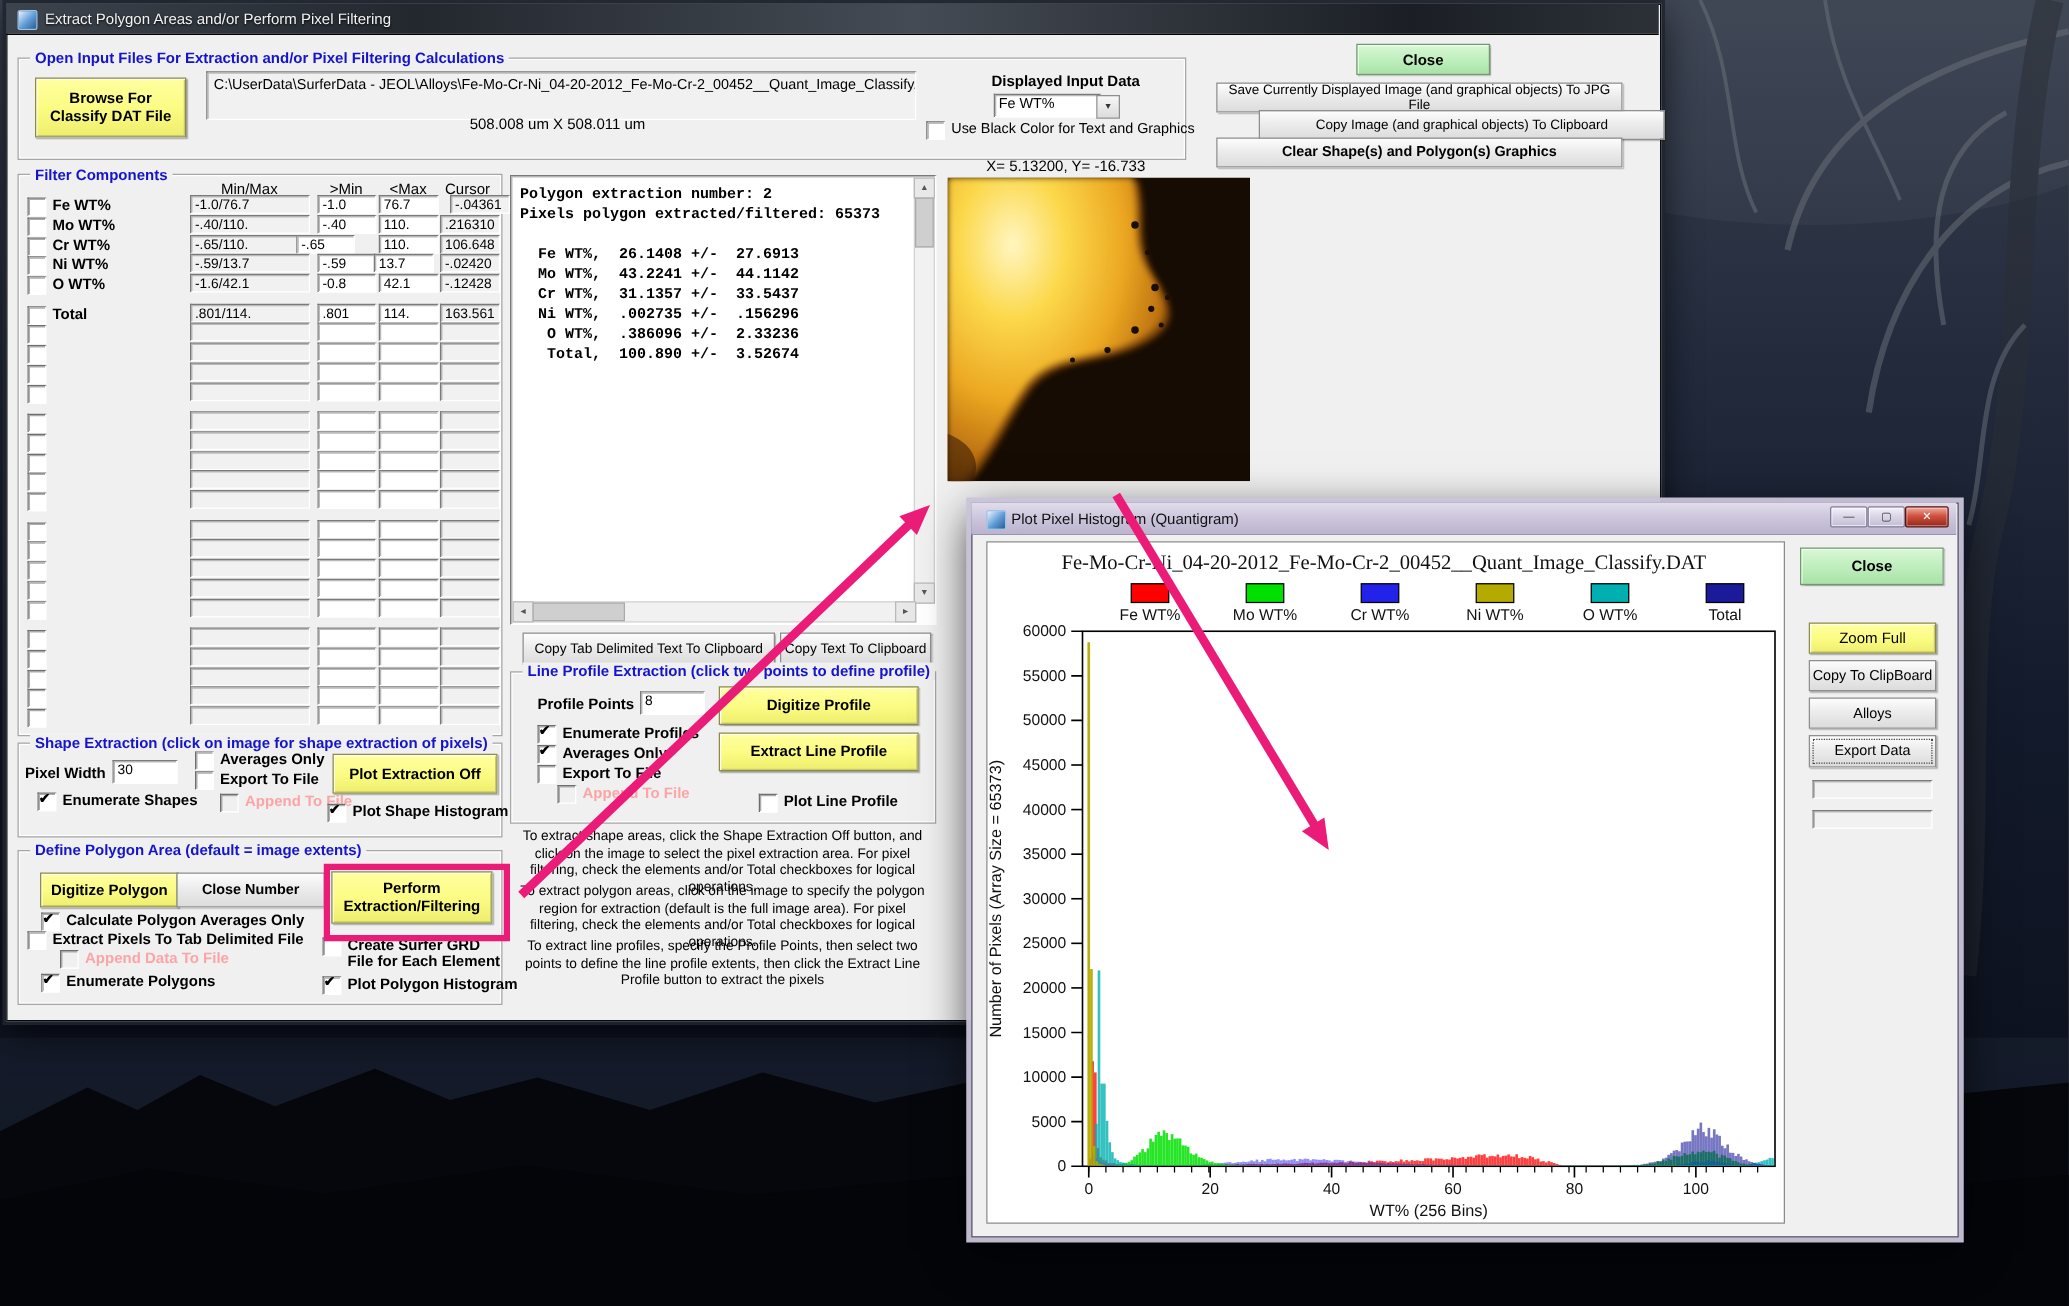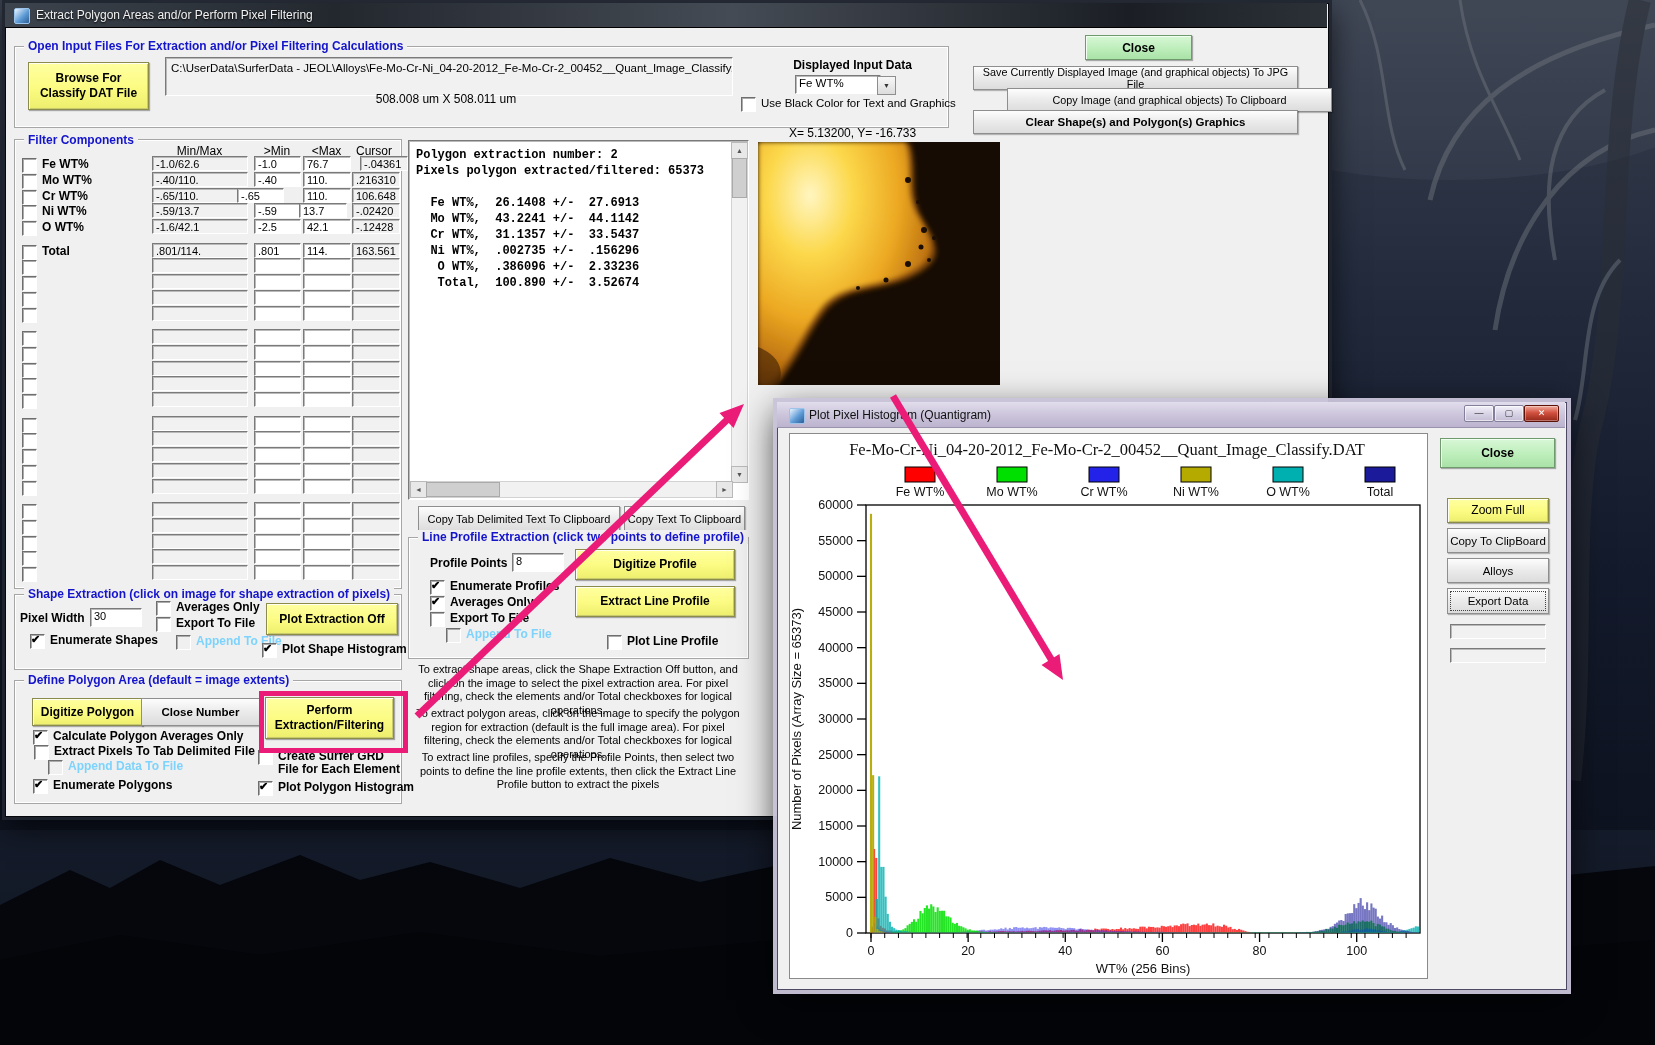--- a/index.html
+++ b/index.html
@@ -53,21 +53,21 @@
         background:linear-gradient(#d8f7d6,#bdeebb 55%,#a9e2a7);border:1px solid #6f9a6e;color:#000;
         font:bold 12px "Liberation Sans",sans-serif;z-index:21;
         box-shadow:inset 1px 1px 0 #f0fff0,1px 1px 1px rgba(0,0,0,.3);}
   .focus{outline:1px dotted #444;outline-offset:-4px;}
   .cb{position:absolute;display:flex;align-items:flex-start;gap:5px;z-index:11;
       font:bold 12px/13px "Liberation Sans",sans-serif;color:#000;}
   .cb .bx{flex:none;width:13px;height:13px;background:#fff;border:1px solid;border-color:#6e6e6e #fff #fff #6e6e6e;
       box-shadow:inset 1px 1px 0 #ababab;position:relative;}
   .cb.checked .bx::after{content:"✔";position:absolute;left:0px;top:-2px;font-size:11px;color:#000;}
   .cb.disabled .bx{background:#f0f0f0;}
-  .cb.disabled .lb{color:#7dd3fc;}
+  .cb.disabled .lb{color:#fca5a5;}
   .cb.n{font-weight:normal;font-size:11.5px;}
   .cb .lb{margin-top:0px;}
   .flab{position:absolute;font:bold 12px/13px "Liberation Sans",sans-serif;z-index:11;white-space:nowrap;}
   .hdr{position:absolute;font:12px/13px "Liberation Sans",sans-serif;text-align:center;z-index:11;}
   .tframe{position:absolute;left:408px;top:140px;width:339px;height:358px;background:#fff;
       border:1px solid;border-color:#7a7a7a #fff #fff #7a7a7a;box-shadow:inset 1px 1px 0 #b9b9b9;z-index:11;}
   .mono{position:absolute;left:416px;top:147px;margin:0;font:bold 12px/16px "Liberation Mono",monospace;
       color:#000;z-index:12;}
   .sb{position:absolute;background:#f1f1f1;border:1px solid #d2d2d2;z-index:12;}
   .sb-arrow{position:absolute;display:flex;align-items:center;justify-content:center;background:#e8e8e8;
@@ -137,21 +137,21 @@
 <div class="glab" style="left:24px;top:133px">Filter Components</div>
 <div class="hdr" style="left:152px;top:145px;width:95px">Min/Max</div>
 <div class="hdr" style="left:254px;top:145px;width:46px">&gt;Min</div>
 <div class="hdr" style="left:303px;top:145px;width:47px">&lt;Max</div>
 <div class="hdr" style="left:350px;top:145px;width:48px">Cursor</div>
 <div id="filter-rows">
     <div class="cb" style="left:22px;top:158px">
       <span class="bx"></span>
     </div>
     <div class="flab" style="left:42px;top:158px">Fe WT%</div>
-    <div class="sunk" style="left:152px;top:156px;width:88px;height:11px">-1.0/62.6</div>
+    <div class="sunk" style="left:152px;top:156px;width:88px;height:11px">-1.0/76.7</div>
     <div class="edit" style="left:254px;top:156px;width:39px;height:11px">-1.0</div>
     <div class="edit" style="left:303px;top:156px;width:40px;height:11px">76.7</div>
     <div class="sunk" style="left:360px;top:156px;width:40px;height:11px">-.04361</div>
     <div class="cb" style="left:22px;top:173.8px">
       <span class="bx"></span>
     </div>
     <div class="flab" style="left:42px;top:173.8px">Mo WT%</div>
     <div class="sunk" style="left:152px;top:171.8px;width:88px;height:11px">-.40/110.</div>
     <div class="edit" style="left:254px;top:171.8px;width:39px;height:11px">-.40</div>
     <div class="edit" style="left:303px;top:171.8px;width:40px;height:11px">110.</div>
@@ -170,21 +170,21 @@
     <div class="flab" style="left:42px;top:205.4px">Ni WT%</div>
     <div class="sunk" style="left:152px;top:203.4px;width:88px;height:11px">-.59/13.7</div>
     <div class="edit" style="left:254px;top:203.4px;width:39px;height:11px">-.59</div>
     <div class="edit" style="left:299px;top:203.4px;width:40px;height:11px">13.7</div>
     <div class="sunk" style="left:352px;top:203.4px;width:40px;height:11px">-.02420</div>
     <div class="cb" style="left:22px;top:221.2px">
       <span class="bx"></span>
     </div>
     <div class="flab" style="left:42px;top:221.2px">O WT%</div>
     <div class="sunk" style="left:152px;top:219.2px;width:88px;height:11px">-1.6/42.1</div>
-    <div class="edit" style="left:254px;top:219.2px;width:39px;height:11px">-2.5</div>
+    <div class="edit" style="left:254px;top:219.2px;width:39px;height:11px">-0.8</div>
     <div class="edit" style="left:303px;top:219.2px;width:40px;height:11px">42.1</div>
     <div class="sunk" style="left:352px;top:219.2px;width:40px;height:11px">-.12428</div>
     <div class="cb" style="left:22px;top:244.5px">
       <span class="bx"></span>
     </div>
     <div class="flab" style="left:42px;top:244.5px">Total</div>
     <div class="sunk" style="left:152px;top:242.5px;width:88px;height:11px">.801/114.</div>
     <div class="edit" style="left:254px;top:242.5px;width:39px;height:11px">.801</div>
     <div class="edit" style="left:303px;top:242.5px;width:40px;height:11px">114.</div>
     <div class="sunk" style="left:352px;top:242.5px;width:40px;height:11px">163.561</div>
@@ -424,21 +424,21 @@
 <div class="grp" style="left:14px;top:680px;width:386px;height:122px"></div>
 <div class="glab" style="left:24px;top:673px">Define Polygon Area (default = image extents)</div>
 <div class="ybtn" style="left:32px;top:698px;width:109px;height:26px">Digitize Polygon</div>
 <div class="abtn b" style="left:141px;top:698px;width:117px;height:26px">Close Number</div>
 <div class="hl-rect" style="left:259px;top:691px;width:139px;height:52px"></div>
 <div class="ybtn" style="left:265px;top:697px;width:127px;height:40px;z-index:13">Perform Extraction/Filtering</div>
 <div class="cb checked" style="left:33px;top:730px">
     <span class="bx"></span>
     <span class="lb">Calculate Polygon Averages Only</span>
   </div>
-<div class="cb" style="left:34px;top:745px">
+<div class="cb" style="left:22px;top:745px">
     <span class="bx"></span>
     <span class="lb">Extract Pixels To Tab Delimited File</span>
   </div>
 <div class="cb disabled" style="left:48px;top:760px">
     <span class="bx"></span>
     <span class="lb">Append Data To File</span>
   </div>
 <div class="cb checked" style="left:33px;top:779px">
     <span class="bx"></span>
     <span class="lb">Enumerate Polygons</span>

